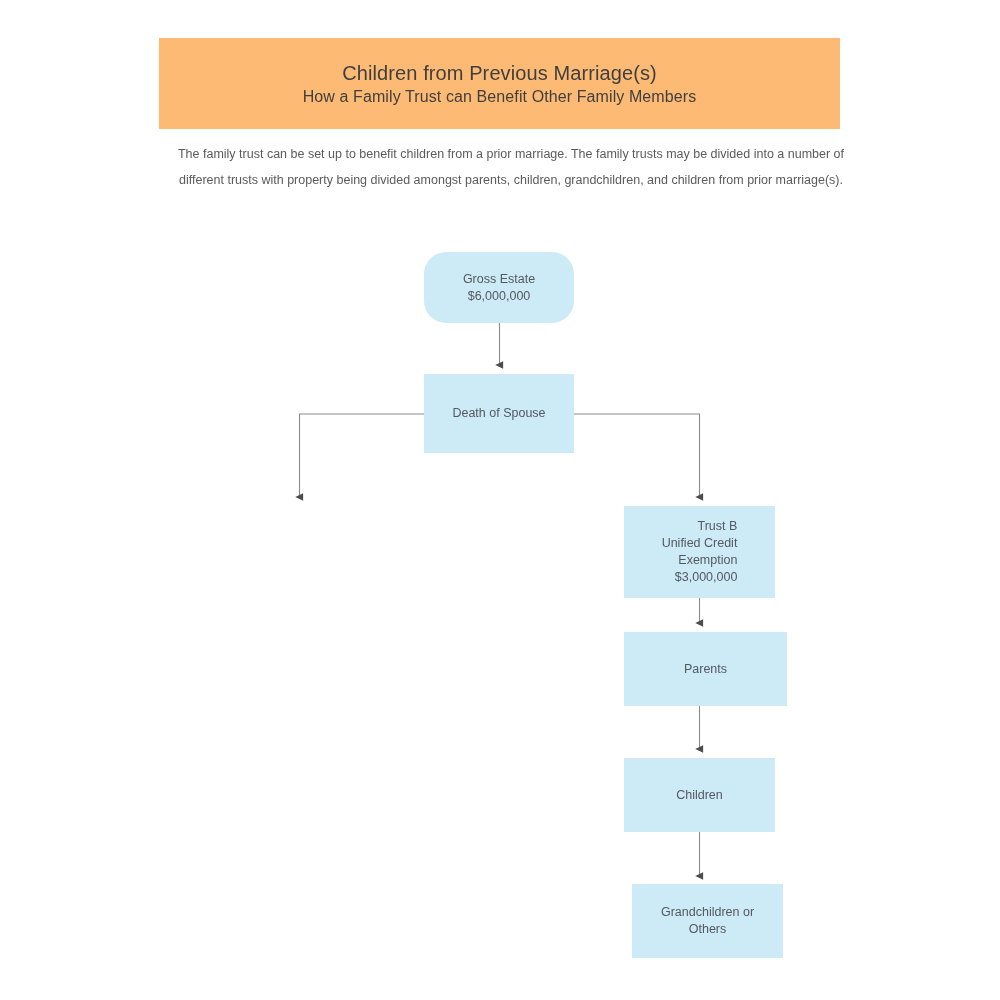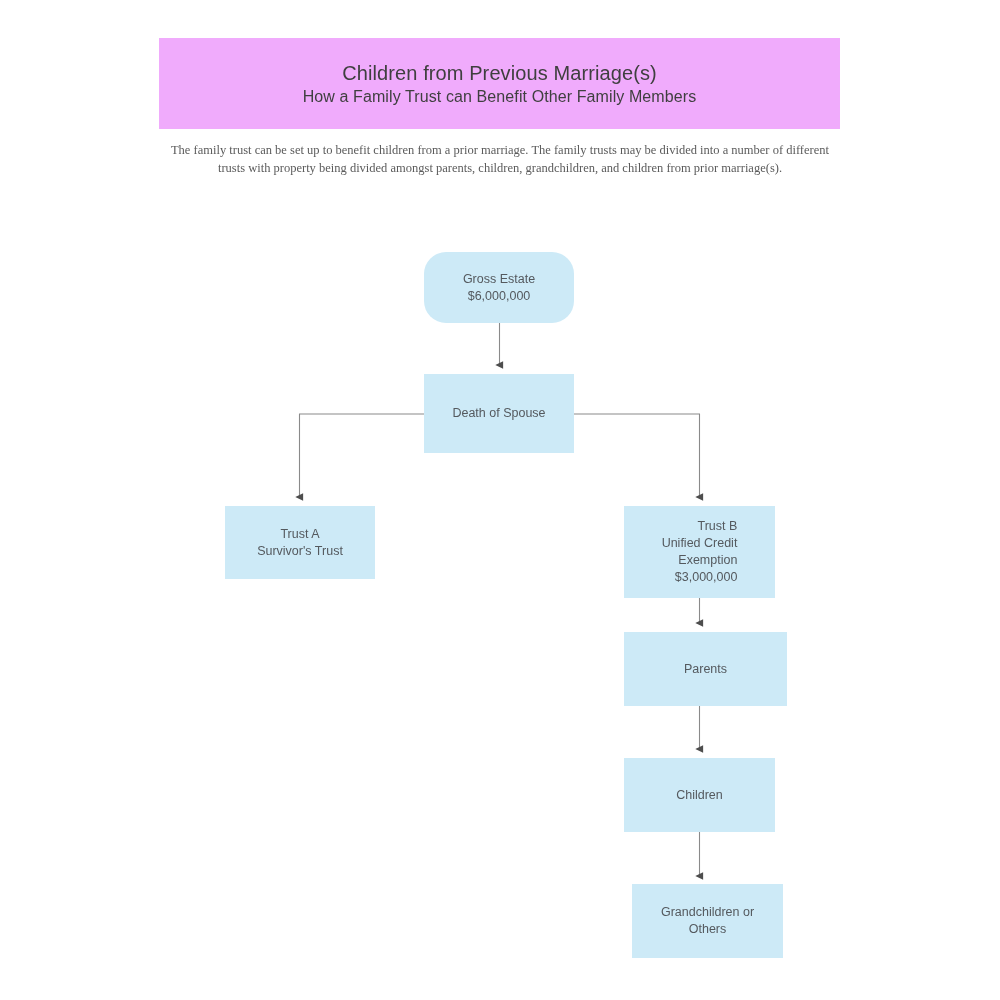--- a/index.html
+++ b/index.html
@@ -22,21 +22,21 @@
     height: 1000px;
   }
 
   
   .banner {
     position: absolute;
     left: 159px;
     top: 38px;
     width: 681px;
     height: 91px;
-    background: #f0abfc;
+    background: #fdba74;
     box-sizing: border-box;
     display: flex;
     flex-direction: column;
     align-items: center;
     justify-content: center;
   }
   .banner-title {
     font-size: 20px;
     color: #3f3f3f;
     line-height: 26px;
@@ -46,28 +46,27 @@
   .banner-subtitle {
     font-size: 16px;
     color: #3f3f3f;
     line-height: 22px;
     letter-spacing: .1px;
   }
 
   
   .description {
     position: absolute;
-    left: 165px;
+    left: 176px;
     top: 141px;
     width: 670px;
     text-align: center;
     font-size: 12.5px;
-    line-height: 18px;
+    line-height: 26px;
     color: #5b5b5b;
-    font-family: Liberation Serif, serif;
   }
 
   
   .node {
     position: absolute;
     background: #cdeaf7;
     box-sizing: border-box;
     display: flex;
     align-items: center;
     justify-content: center;
@@ -133,24 +132,20 @@
 
   <div class="node" style="left:424px; top:252px; width:150px; height:71px;border-radius:22px;">
     <span class="node-label">Gross Estate
 $6,000,000</span>
   </div>
 
   <div class="node" style="left:424px; top:374px; width:150px; height:79px;">
     <span class="node-label">Death of Spouse</span>
   </div>
 
-  <div class="node" style="left:225px; top:506px; width:150px; height:73px;">
-    <span class="node-label">Trust A
-Survivor's Trust</span>
-  </div>
 
   <div class="node" style="left:624px; top:506px; width:151px; height:92px;text-align:right;">
     <span class="node-label">Trust B
 Unified Credit
 Exemption
 $3,000,000</span>
   </div>
 
   <div class="node" style="left:624px; top:632px; width:163px; height:74px;">
     <span class="node-label">Parents</span>

